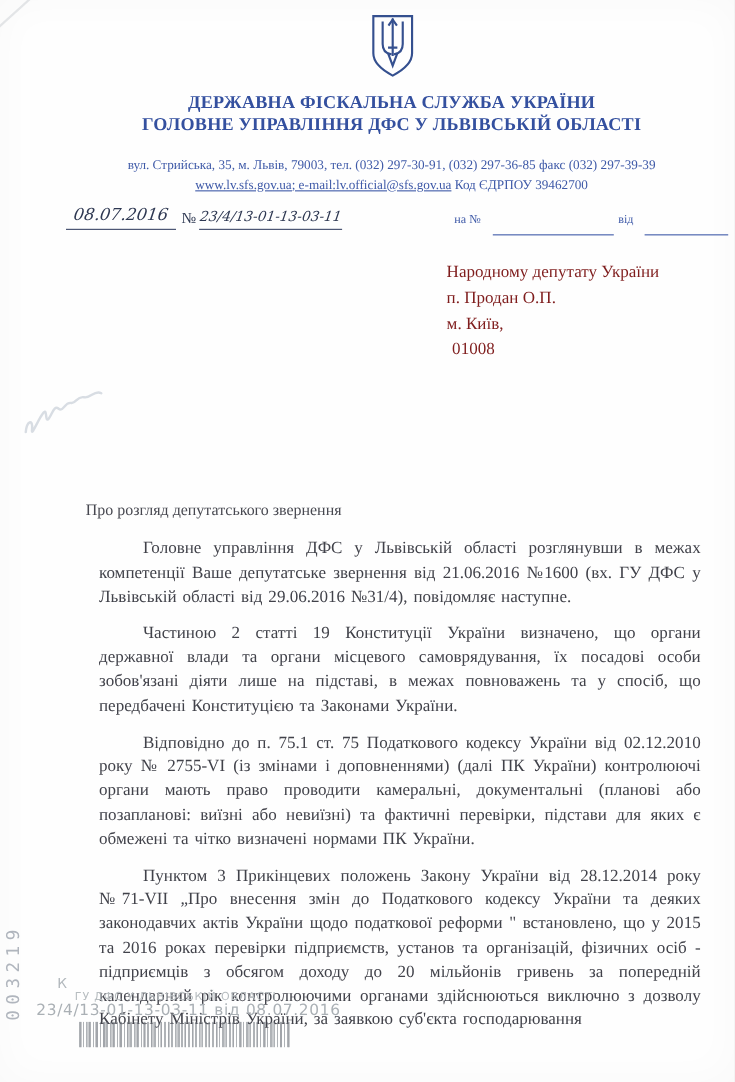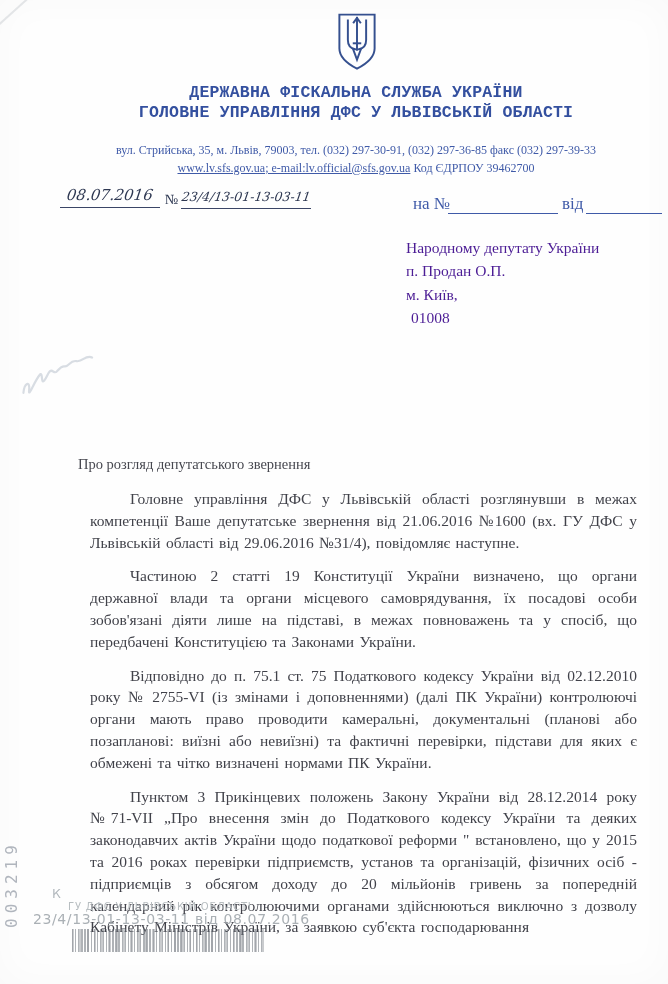--- a/index.html
+++ b/index.html
@@ -12,21 +12,20 @@
   }
   .artifact-tl{
     position:absolute; left:-8px; top:10px; width:44px; height:2px;
     background:#cdd1d6; transform:rotate(-42deg); opacity:.55;
   }
   .emblem{position:absolute; left:334px; top:12px;}
   .orgblock{
     position:absolute; left:46px; top:83px; width:620px; text-align:center;
     color:#34509f; font-weight:bold; font-size:16.5px; line-height:19.5px;
     letter-spacing:.2px;
-    font-family:Liberation Mono, monospace;
   }
   .contactblock{
     position:absolute; left:46px; top:142px; width:620px; text-align:center;
     color:#3f5aa8; font-size:12px; line-height:17.5px;
   }
   .contactblock .u{text-decoration:underline;margin-top:43px;}
   .hw{
     font-family:"DejaVu Serif",serif; font-style:italic; color:#2e3852;
     display:inline-block; transform:skewX(-8deg);
   }
@@ -36,30 +35,30 @@
   }
   .no-label{
     position:absolute; left:165px; top:192px; font-size:14px; color:#2e3852;
     font-family:"Liberation Serif",serif;
   }
   .num-wrap{
     position:absolute; left:181px; top:189px; width:130px; text-align:center;
     border-bottom:1.4px solid #3a4566; padding-bottom:3px; font-size:12.5px;
     white-space:nowrap;
   }
-  .reply-label{position:absolute; top:194px; color:#3f5aa8; font-size:17px;}
+  .reply-label{position:absolute; top:194px; color:#3f5aa8; font-size:11px;}
   .lbl-na{left:413px;}
   .lbl-vid{left:562px;}
   .blank{position:absolute; top:212px; border-bottom:1.1px solid #3f5aa8; height:1px;}
   .blank1{left:448px; width:110px;}
   .blank2{left:586px; width:76px;}
   
   .recipient{
     position:absolute; left:406px; top:236px; width:240px;
-    font-size:15.5px; line-height:23.4px; color:#4c1d95;
+    font-size:15.5px; line-height:23.4px; color:#7f1d1d;
   }
   .recipient .indent1{padding-left:5px;}
   
   .scribble{position:absolute; left:14px; top:352px; transform:rotate(-6deg); opacity:.9;}
   
   .docbody{
     position:absolute; left:78px; top:456px; width:571px;
     color:#41424a; font-size:15.5px;
   }
   .subject{font-size:14.5px; margin:0 0 15px 0; color:#474850;}
@@ -112,21 +111,21 @@
       <path d="M30,48 H40"></path>
     </g>
   </svg>
 
   <div class="orgblock">
     <div>ДЕРЖАВНА ФІСКАЛЬНА СЛУЖБА УКРАЇНИ</div>
     <div>ГОЛОВНЕ УПРАВЛІННЯ ДФС У ЛЬВІВСЬКІЙ ОБЛАСТІ</div>
   </div>
 
   <div class="contactblock">
-    <div>вул. Стрийська, 35, м. Львів, 79003, тел. (032) 297-30-91, (032) 297-36-85 факс (032) 297-39-33</div>
+    <div>вул. Стрийська, 35, м. Львів, 79003, тел. (032) 297-30-91, (032) 297-36-85 факс (032) 297-39-39</div>
     <div><span class="u">www.lv.sfs.gov.ua; e-mail:lv.official@sfs.gov.ua</span><span> Код ЄДРПОУ 39462700</span></div>
   </div>
 
   <div class="date-wrap">
     <span class="hw">08.07.2016</span>
   </div>
   <span class="no-label">№</span>
   <div class="num-wrap">
     <span class="hw">23/4/13-01-13-03-11</span>
   </div>

